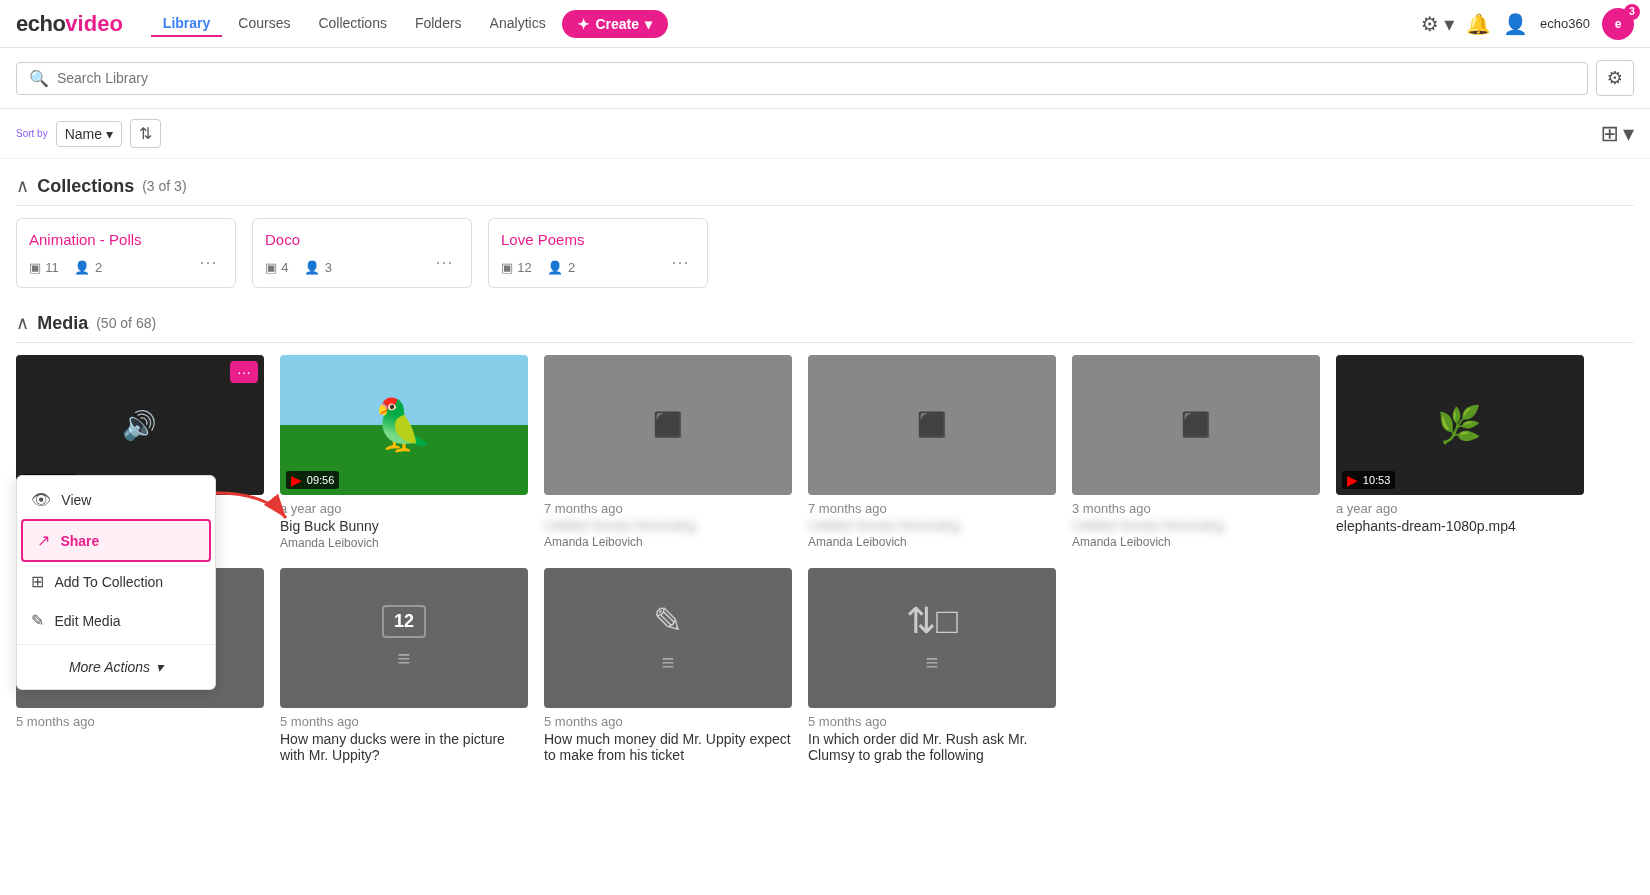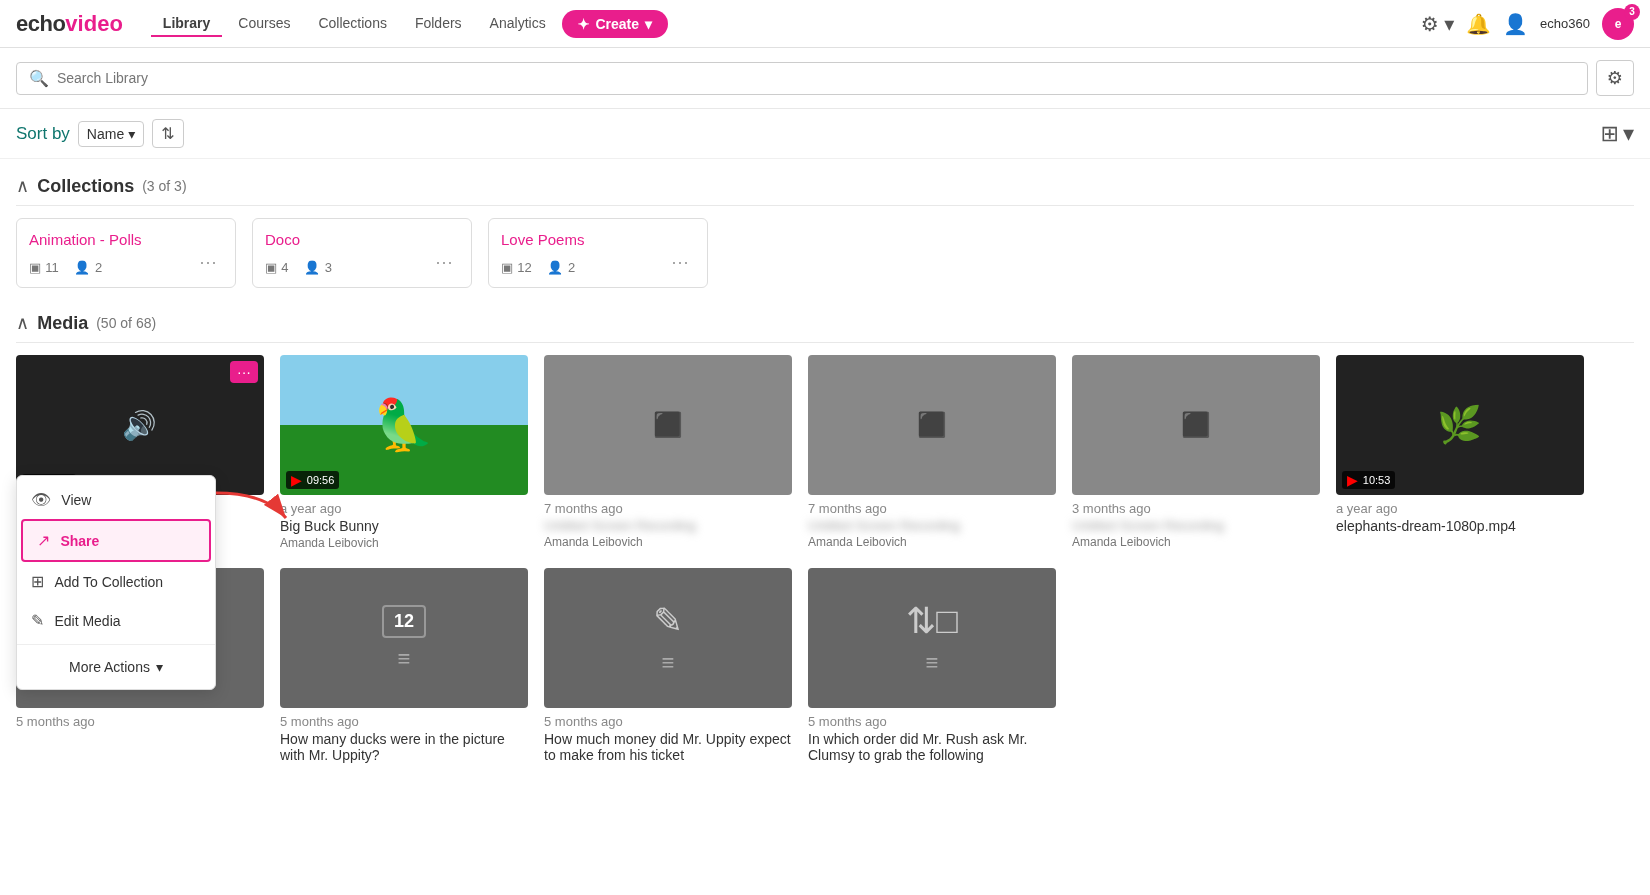--- a/index.html
+++ b/index.html
@@ -12,21 +12,21 @@
       background: #fff; position: relative; z-index: 100;
     }
     .logo { display: flex; align-items: center; margin-right: 28px; }
     .logo-echo { color: #333; font-size: 22px; font-weight: 700; letter-spacing: -0.5px; }
     .logo-video { color: #e91e8c; font-size: 22px; font-weight: 700; }
     .nav-links { display: flex; align-items: center; gap: 4px; flex: 1; }
     .nav-link {
       padding: 4px 12px; font-size: 14px; color: #555; cursor: pointer;
       text-decoration: none; border-bottom: 2px solid transparent;
     }
-    .nav-link.active { color: #404040; border-bottom: 2px solid #e91e8c; font-weight: 600; }
+    .nav-link.active { color: #3b82f6; border-bottom: 2px solid #e91e8c; font-weight: 600; }
     .create-btn {
       background: #e91e8c; color: #fff; border: none; border-radius: 20px;
       padding: 6px 16px; font-size: 14px; font-weight: 600; cursor: pointer;
       display: flex; align-items: center; gap: 6px;
     }
     .create-btn .spark { font-size: 14px; }
     .topnav-right { display: flex; align-items: center; gap: 12px; margin-left: 16px; }
     .topnav-icon { font-size: 20px; color: #555; cursor: pointer; }
     .echo-avatar {
       width: 32px; height: 32px; background: #e91e8c; border-radius: 50%;
@@ -59,21 +59,21 @@
       border: 1px solid #ccc; border-radius: 4px; padding: 6px 10px;
       background: #fff; cursor: pointer; color: #555; font-size: 18px;
     }
 
     
     .sort-row {
       display: flex; align-items: center; justify-content: space-between;
       padding: 10px 16px; border-bottom: 1px solid #f0f0f0;
     }
     .sort-left { display: flex; align-items: center; gap: 8px; }
-    .sort-label { font-size: 17px; color: #0f766e; }
+    .sort-label { font-size: 10px; color: #8b5cf6; }
     .sort-select {
       border: 1px solid #ccc; border-radius: 4px; padding: 4px 8px;
       font-size: 14px; background: #fff; cursor: pointer;
       display: flex; align-items: center; gap: 4px;
     }
     .sort-order-btn {
       border: 1px solid #ccc; border-radius: 4px; padding: 4px 8px;
       background: #fff; cursor: pointer; font-size: 16px; color: #555;
     }
     .grid-toggle { font-size: 22px; color: #555; cursor: pointer; display: flex; align-items: center; gap: 4px; }
@@ -163,20 +163,21 @@
     }
     .dropdown-item.highlighted {
       border: 2px solid #e91e8c; border-radius: 4px; margin: 0 4px;
     }
     .dropdown-item-icon { font-size: 16px; color: #555; }
     .dropdown-divider { border: none; border-top: 1px solid #eee; margin: 4px 0; }
     .more-actions-btn {
       display: flex; justify-content: center; gap: 6px;
       padding: 10px 21px; font-size: 14px; color: #333; cursor: pointer;
       width: 100%;
+      font-style: italic;
     }
 
     
     .blurred { filter: blur(4px); color: #999; font-size: 13px; }
 
     
     ::-webkit-scrollbar { width: 6px; }
     ::-webkit-scrollbar-track { background: #f1f1f1; }
     ::-webkit-scrollbar-thumb { background: #ccc; border-radius: 3px; }
   </style>

